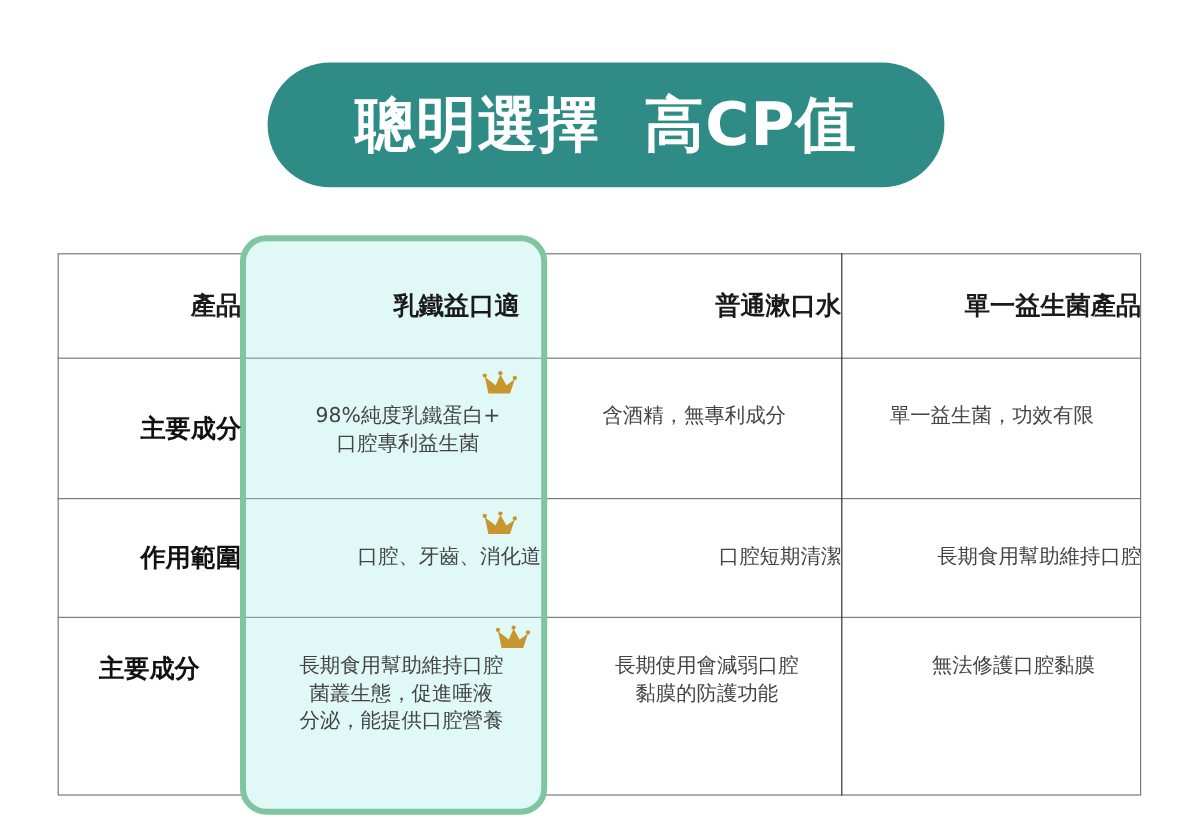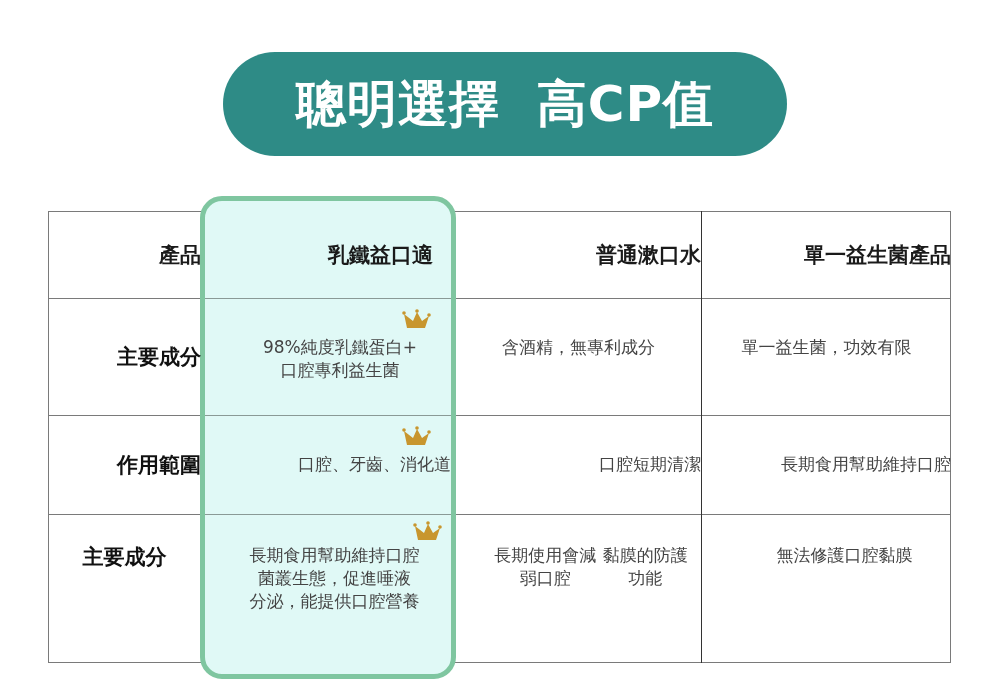--- a/index.html
+++ b/index.html
@@ -164,21 +164,21 @@
 </div>
 
 <div class="cell top" style="left:48px;top:543px;width:153px;height:40px;">
   <span class="rowlabel">主要成分</span>
 </div>
 <div class="cell" style="left:222px;top:544px;width:225px;height:100px;flex-direction:column;">
   <span class="txt left">長期食用幫助維持口腔</span>
   <span class="txt left">菌叢生態，促進唾液</span>
   <span class="txt left">分泌，能提供口腔營養</span>
 </div>
-<div class="cell" style="left:489px;top:544px;width:200px;height:60px;">
+<div class="cell" style="left:489px;top:544px;width:200px;height:60px;flex-direction:column;">
   <span class="txt left">長期使用會減弱口腔</span>
   <span class="txt left">黏膜的防護功能</span>
 </div>
 <div class="cell top" style="left:720px;top:544px;width:249px;height:40px;">
   <span class="txt">無法修護口腔黏膜</span>
 </div>
 
 <svg class="crown" style="left:401px;top:308px;" viewBox="0 0 30 24">
   <path d="M3 6 L6 20 L24 20 L28 8 L21 13 L16 4 L12 13 Z" fill="#C8962E"></path>
   <circle cx="3" cy="5" r="1.8" fill="#C8962E"></circle>

